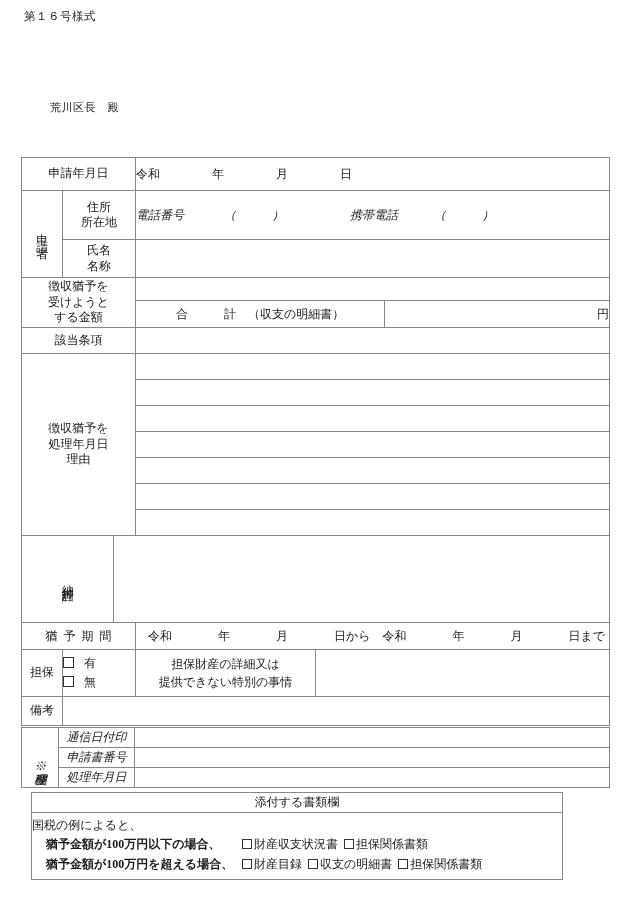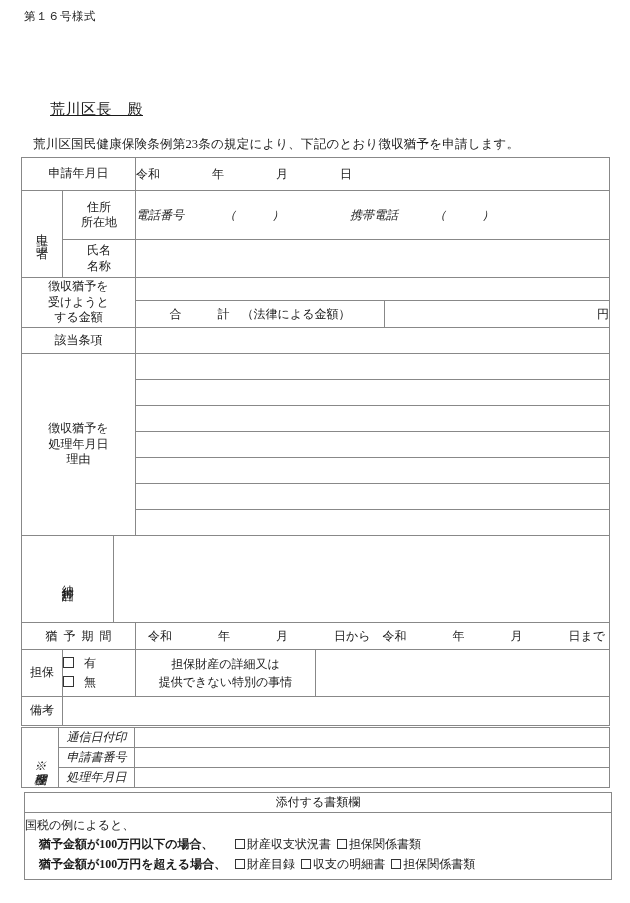--- a/index.html
+++ b/index.html
@@ -38,24 +38,23 @@
     width: 630px;
     text-align: center;
     font-size: 22px;
     letter-spacing: 2px;
     white-space: nowrap;
   }
   .addressee {
     position: absolute;
     left: 50px;
     top: 100px;
-    font-size: 15px;
+    font-size: 11px;
     letter-spacing: 0.5px;
     white-space: nowrap;
-    text-decoration: underline;
   }
   .statement {
     position: absolute;
     left: 33px;
     top: 136px;
     font-size: 12.5px;
     letter-spacing: 0.2px;
     white-space: nowrap;
   }
 
@@ -137,21 +136,21 @@
     line-height: 1.6;
     padding-left: 14px;
     white-space: nowrap;
   }
 
   
   #admin-table { left: 21px; top: 727px; width: 588px; }
   #admin-table td { height: 19px; font-style: italic; }
 
   
-  #attach-table { left: 24px; top: 792px; width: 588px; }
+  #attach-table { left: 31px; top: 792px; width: 532px; }
   #attach-table td.head {
     height: 19px;
     text-align: center;
   }
   #attach-table td.body {
     padding: 3px 0 5px 0;
   }
   .attach-line {
     font-size: 12px;
     line-height: 1.62;
@@ -164,21 +163,20 @@
     font-weight: bold;
   }
 </style>
 </head>
 <body>
 
 <div class="page">
 
   <div class="form-no">第１６号様式</div>
   <div class="addressee">荒川区長　殿</div>
-  <div class="statement">荒川区国民健康保険条例第23条の規定により、下記のとおり徴収猶予を申請します。</div>
 
   <table class="tbl" id="main-table">
     <colgroup>
       <col style="width:41px">
       <col style="width:51px">
       <col style="width:22px">
       <col style="width:80px">
       <col style="width:100px">
       <col style="width:69px">
       <col style="width:57px">
@@ -238,21 +236,21 @@
     <tr>
       <td rowspan="2" colspan="3" class="lbl">
         <span>徴収猶予を</span><br>
         <span>受けようと</span><br>
         <span>する金額</span>
       </td>
       <td colspan="6" style="height:22px"></td>
     </tr>
 
     <tr>
-      <td colspan="3" class="c" style="height:26px">合　　　計　（法律による金額）</td>
+      <td colspan="3" class="c" style="height:26px">合　　　計　（収支の明細書）</td>
       <td colspan="3" class="r pad-r">
         <span>円</span>
       </td>
     </tr>
 
     <tr>
       <td colspan="3" class="lbl" style="height:25px">該当条項</td>
       <td colspan="6"></td>
     </tr>
 

